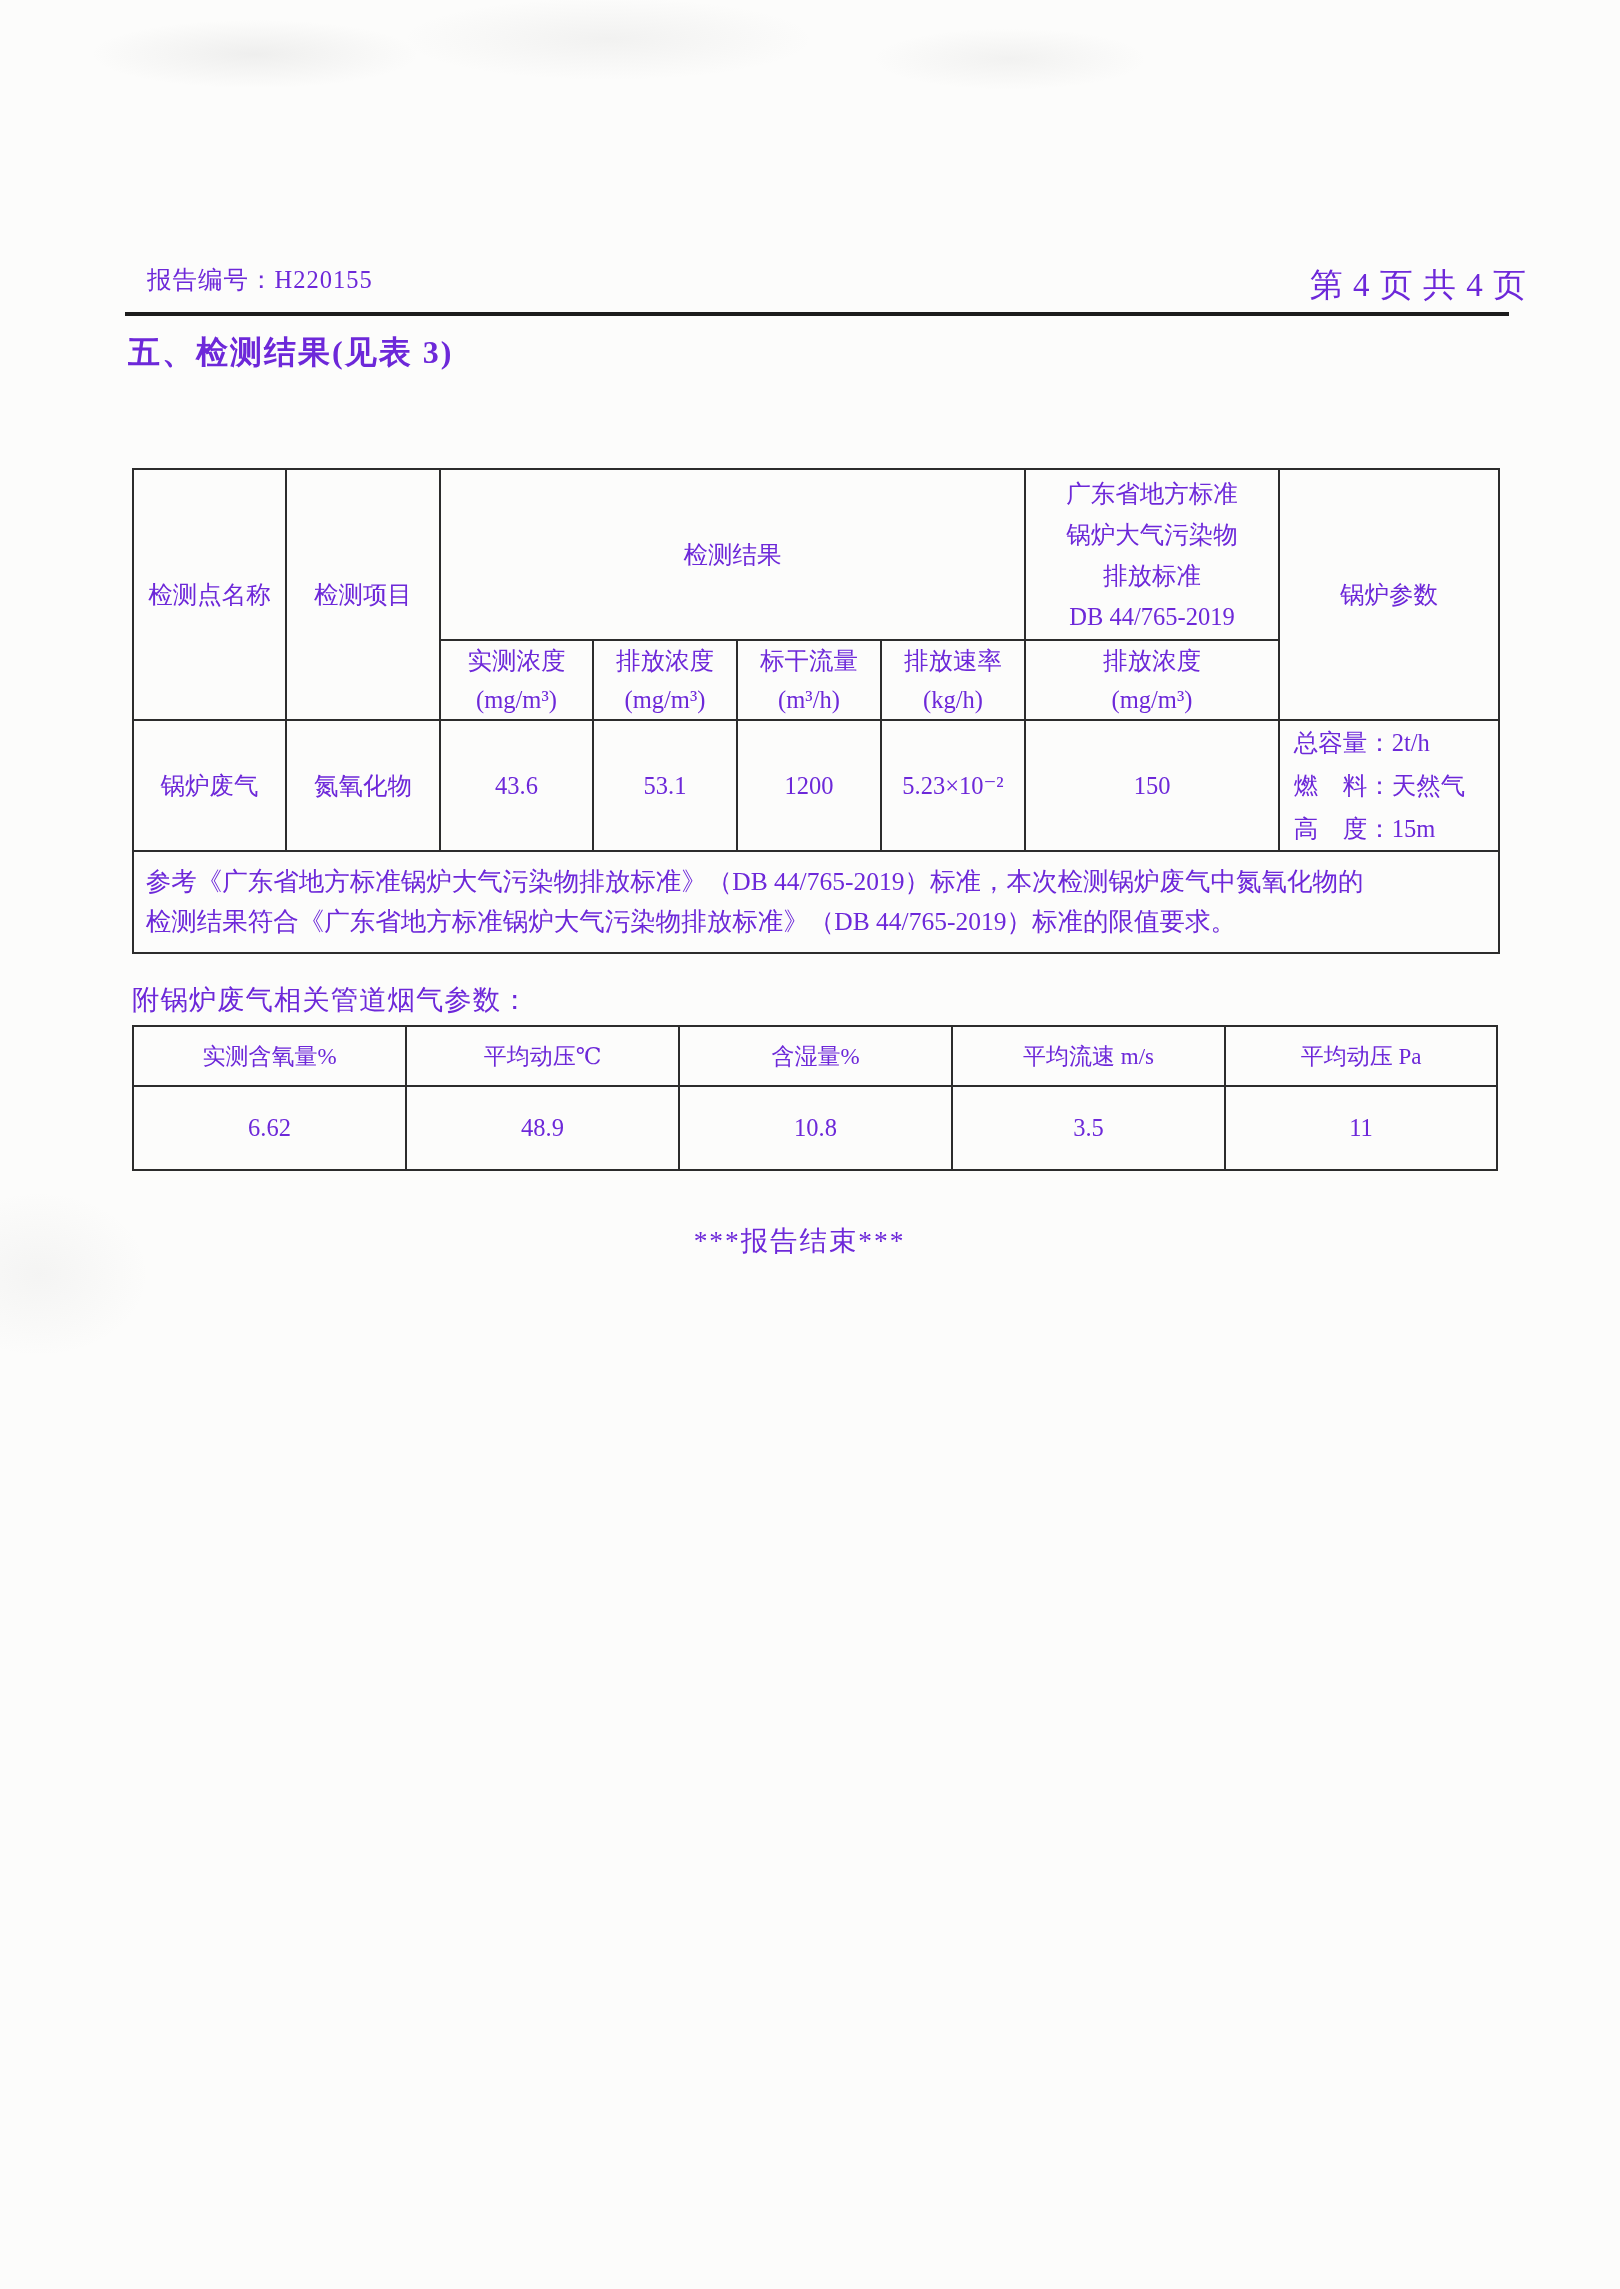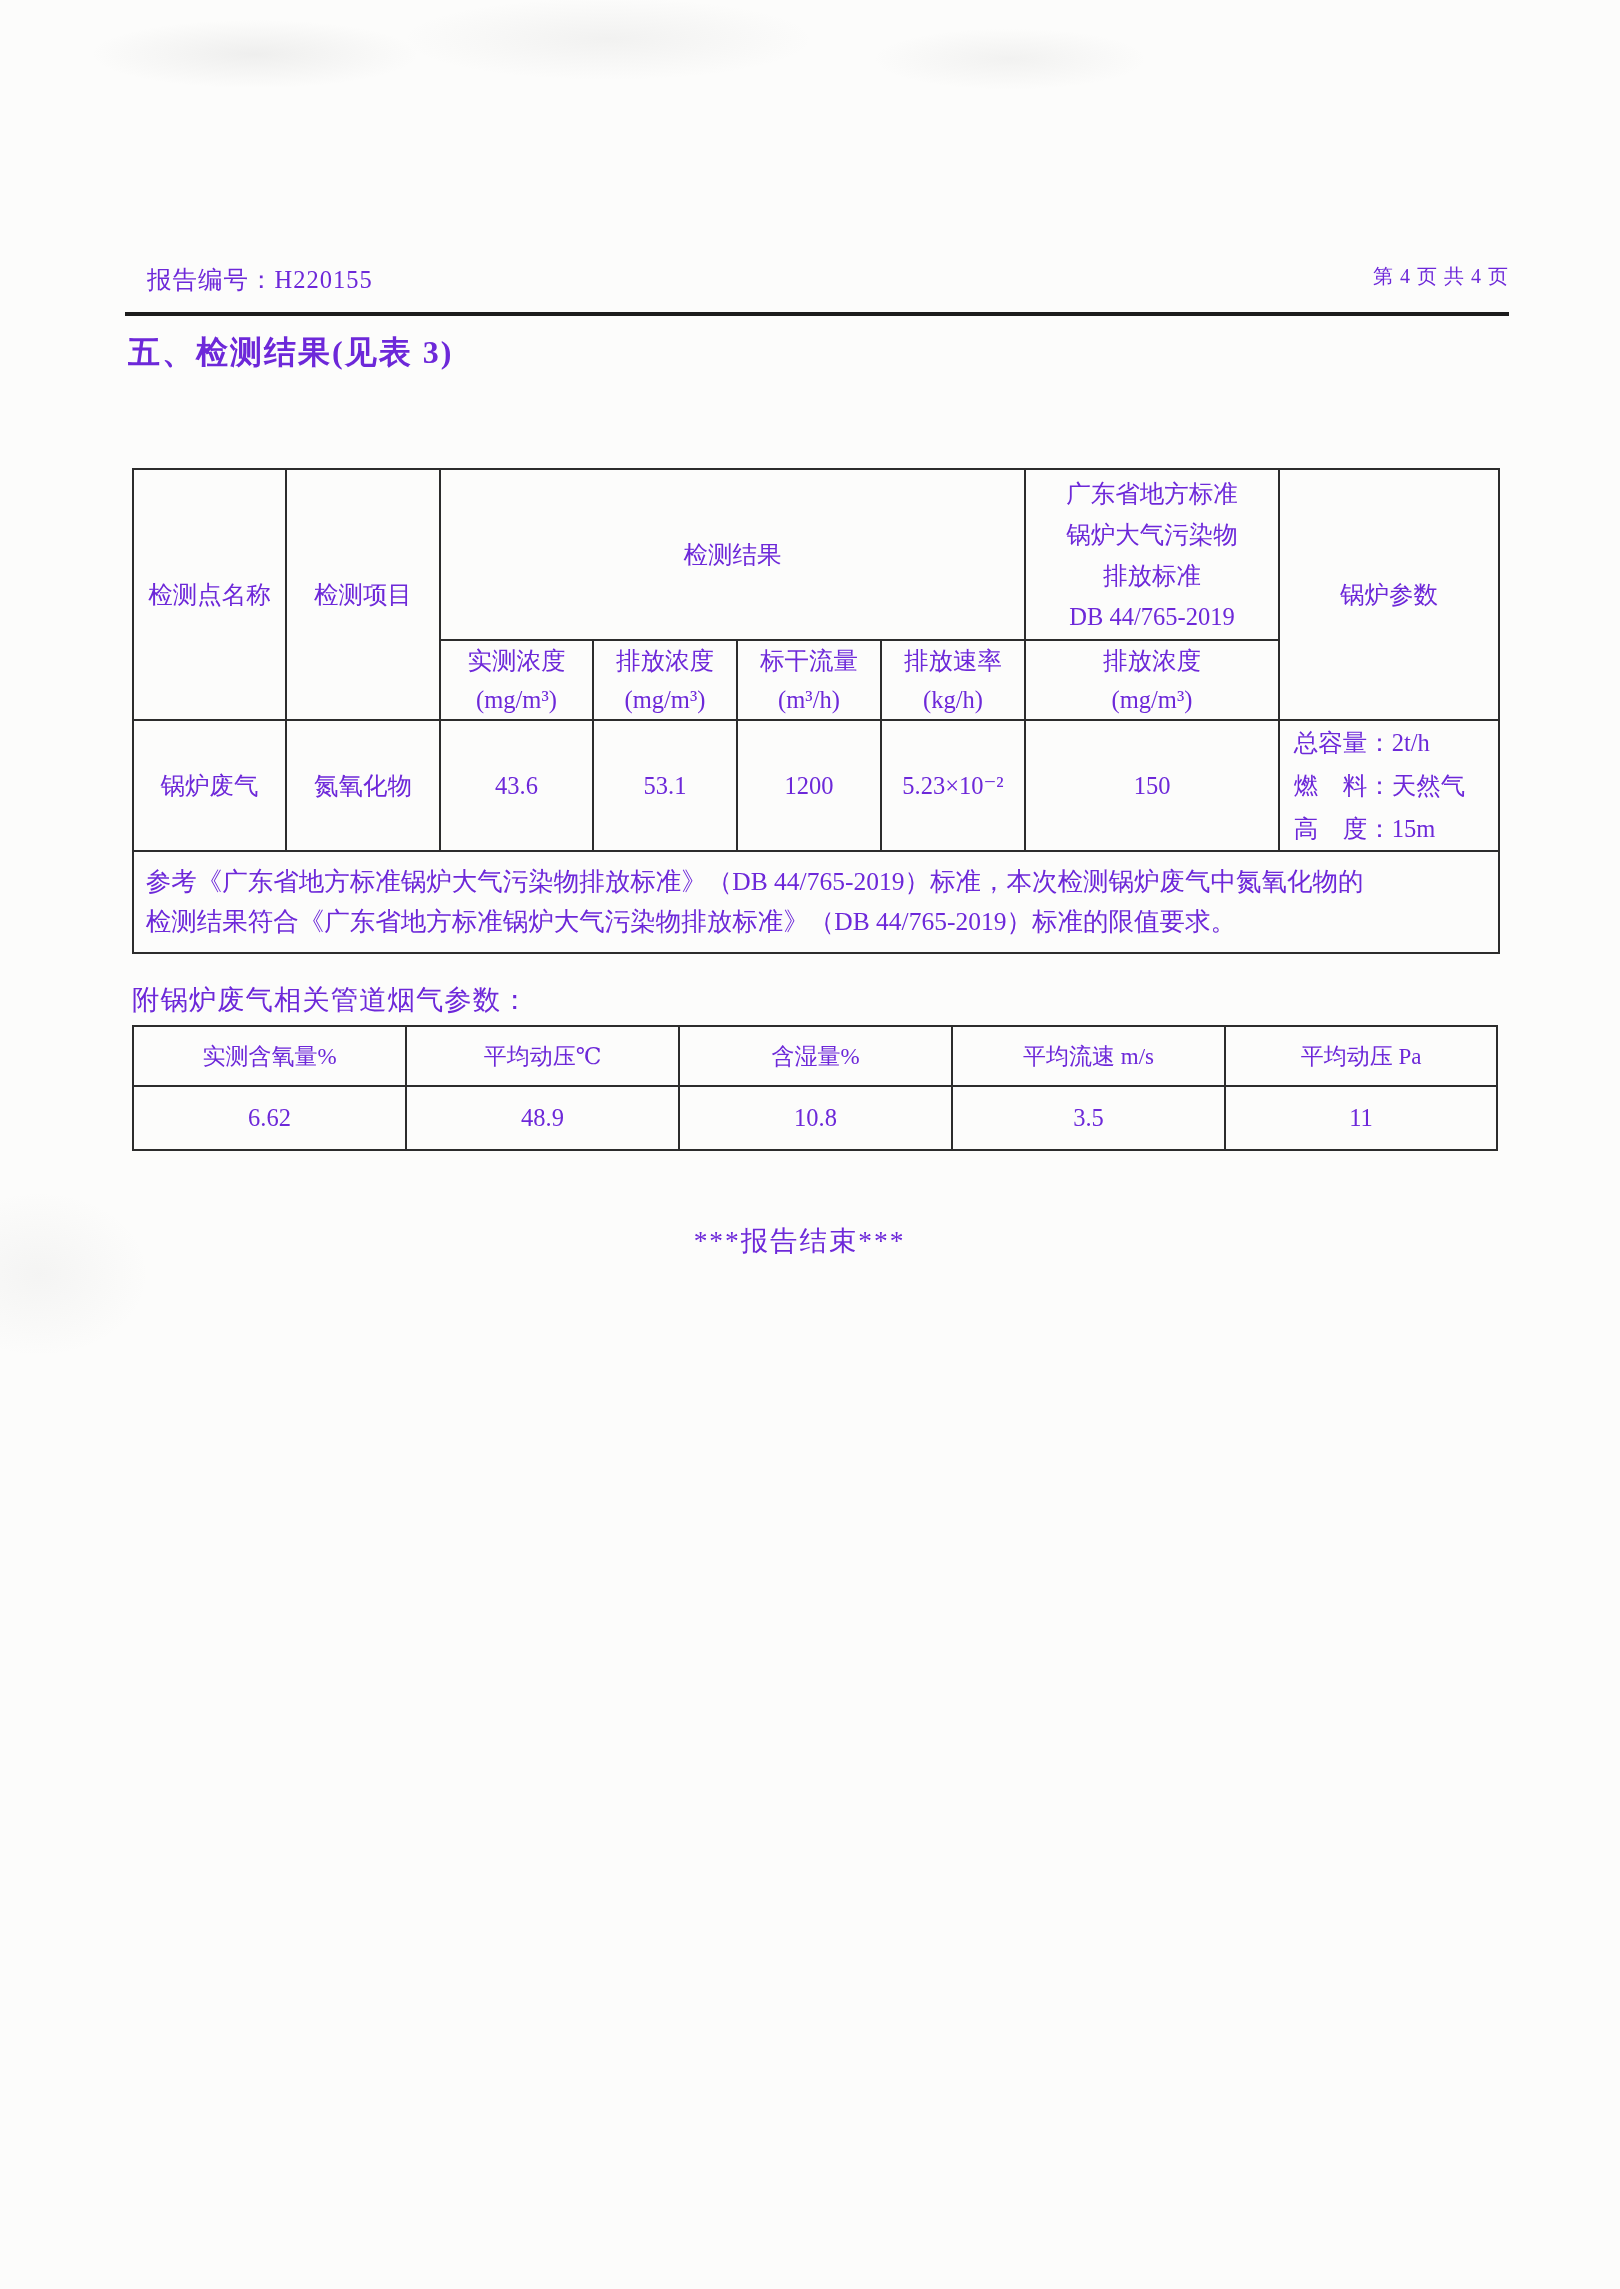--- a/index.html
+++ b/index.html
@@ -18,21 +18,21 @@
     position:absolute; inset:0;
     background:
       radial-gradient(235px 49px at 255px 54px, rgba(120,120,120,.10), transparent 70%),
       radial-gradient(294px 59px at 608px 39px, rgba(120,120,120,.08), transparent 70%),
       radial-gradient(196px 44px at 1010px 59px, rgba(120,120,120,.08), transparent 70%),
       radial-gradient(157px 118px at 39px 1274px, rgba(120,120,120,.06), transparent 70%);
     pointer-events:none;
   }
 
   .hdr-left  { position:absolute; left:147px; top:263px; font-size:24.5px; letter-spacing:1px; }
-  .hdr-right { position:absolute; right:111px; top:263px; font-size:20px; letter-spacing:1px; }
+  .hdr-right { position:absolute; right:93px; top:263px; font-size:33px; letter-spacing:1px; }
   .hdr-rule  { position:absolute; left:125px; top:312px; width:1384px; height:3.9px; background:#1c1c1c; }
 
   .section-heading {
     position:absolute; left:128px; top:331px;
     font-size:32px; font-weight:bold; letter-spacing:2px;
   }
 
   .t3-title {
     position:absolute; left:132px; top:425px; width:1365px;
     text-align:center; font-size:27.4px; letter-spacing:2px;
@@ -60,21 +60,21 @@
   }
   .t3 .note-line { line-height:40px; white-space:nowrap; }
 
   .sub-label {
     position:absolute; left:132px; top:982px;
     font-size:27.4px; letter-spacing:1px;
   }
 
   .t2 { position:absolute; left:132px; top:1025px; width:1365px; border:2.9px solid #272727; }
   .t2 tr.h { height:60px; }
-  .t2 tr.v { height:64px; }
+  .t2 tr.v { height:84px; }
   .t2 td.h-cell { font-size:23px; }
 
   .end-text {
     position:absolute; left:117px; top:1223px; width:1365px;
     text-align:center; font-size:27.4px; letter-spacing:2px;
   }
 </style>
 </head>
 <body>
 

